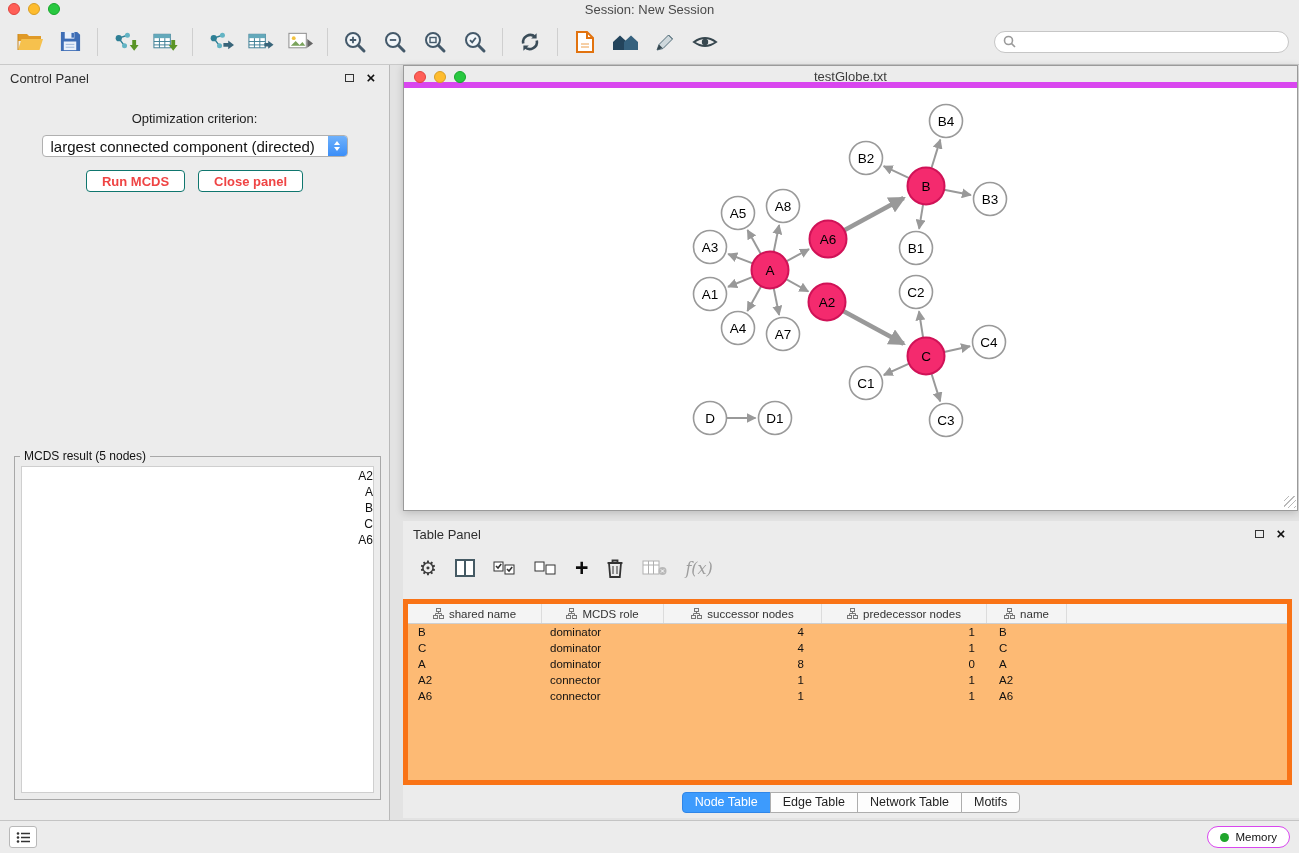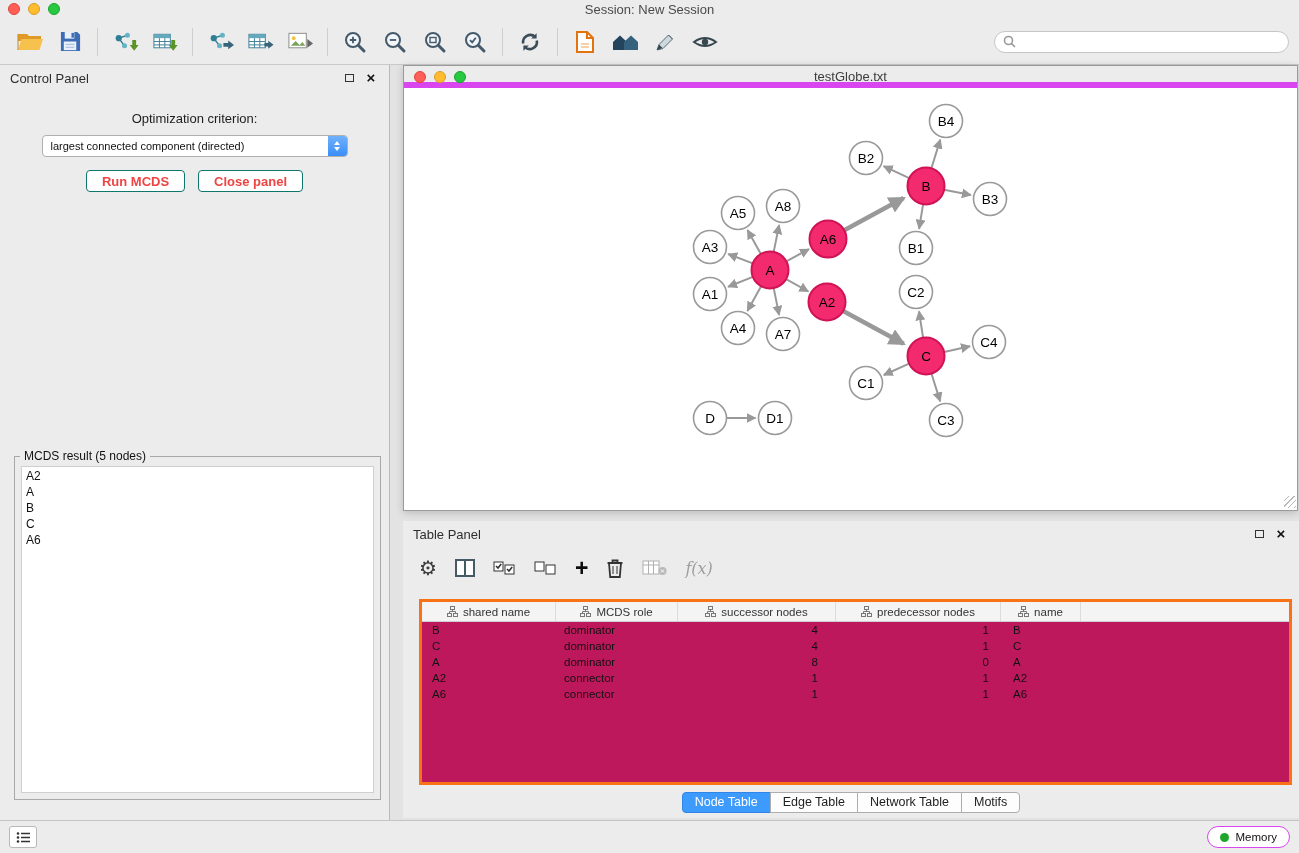--- a/index.html
+++ b/index.html
@@ -36,30 +36,30 @@
   .ph-close { font-weight:bold; font-size:15px; color:#111; line-height:14px; }
 
   .seg-row { display:flex; justify-content:center; margin-top:5px; }
   .seg-tab { height:21px; line-height:19px; padding:0 12px; font-size:12.5px; background:#fdfdfd; border:1px solid #adadad; margin-left:-1px; color:#222; cursor:default; }
   .seg-tab:first-child { border-radius:4px 0 0 4px; margin-left:0; }
   .seg-tab:last-child { border-radius:0 4px 4px 0; }
   .seg-tab.active { background:#3d9bfd; border-color:#2f86e8; color:#fff; }
 
   .opt-label { text-align:center; margin-top:20px; font-size:13px; color:#1d1d1d; }
   .dropdown { width:306px; height:22px; margin:9px auto 0; background:#fff; border:1px solid #b0b0b0; border-radius:4px; display:flex; align-items:center; overflow:hidden; }
-  .dropdown .dval { flex:1; font-size:11px; padding:0 8px; white-space:nowrap; overflow:hidden; text-overflow:ellipsis; color:#111; }
+  .dropdown .dval { flex:1; font-size:15px; padding:0 8px; white-space:nowrap; overflow:hidden; text-overflow:ellipsis; color:#111; }
   .dropdown .dbtn { width:19px; align-self:stretch; background:linear-gradient(#6fb1fb,#3b8ef8); display:flex; flex-direction:column; align-items:center; justify-content:center; }
   .chev { width:0; height:0; border-left:3.5px solid transparent; border-right:3.5px solid transparent; }
   .chev.up { border-bottom:4px solid #fff; margin-bottom:2px; }
   .chev.down { border-top:4px solid #fff; }
 
   .btn-row { display:flex; justify-content:center; gap:13px; margin-top:13px; }
   .mbtn { height:22px; padding:0 15px; background:#fff; border:1px solid #0f766e; border-radius:4px; font-size:13px; color:#ef4444; font-family:"Liberation Sans",sans-serif; cursor:default;font-weight:bold; }
 
-  .fieldset { position:absolute; left:14px; right:8px; top:391px; bottom:20px; border:1px solid #a8a8a8; }
+  .fieldset { position:absolute; left:14px; right:8px; top:391px; bottom:20px; border:1px solid #a8a8a8;text-align:right; }
   .fieldset .legend { position:absolute; top:-8px; left:5px; background:#ececec; padding:0 4px; font-size:12px; color:#111; }
   .mcds-list { position:absolute; left:6px; right:6px; top:9px; bottom:6px; background:#fff; border:1px solid #cfcfcf; overflow:auto; padding-top:1px; }
   .mcds-item { font-size:12px; line-height:16px; padding-left:4px; color:#111; }
 
   
   .rightcol { flex:1; position:relative; background:#e3e3e3; }
 
   
   .netwin { position:absolute; left:13px; top:0; right:1px; height:446px; background:#fff; border:1px solid #9a9a9a; box-shadow:0 2px 8px rgba(0,0,0,.18); }
   .netwin .wtitlebar { position:relative; height:22px; background:#ececec; border-bottom:6px solid #d946ef; }
@@ -70,21 +70,21 @@
   .grip { position:absolute; right:1px; bottom:1px; width:12px; height:12px; background:repeating-linear-gradient(135deg, transparent 0 3px, #b9b9b9 3px 4px); }
 
   
   .tpanel { position:absolute; left:13px; right:0; top:456px; bottom:2px; background:#ececec; }
   .tp-toolbar { height:42px; display:flex; align-items:center; padding-left:16px; gap:18px; }
   .tico { display:flex; align-items:center; justify-content:center; cursor:default; }
   .gear-glyph { font-size:20px; color:#3a3a3a; line-height:20px; }
   .plus-glyph { font-size:23px; font-weight:bold; color:#0c0c0c; line-height:20px; }
   .fx-glyph { font-family:"DejaVu Serif", serif; font-style:italic; font-size:16px; color:#9e9e9e; }
 
-  .datatable { position:absolute; left:0; right:7px; top:78px; bottom:33px; background:#be185d; border:3px solid #f97316; overflow:hidden;margin-left:16px; }
+  .datatable { position:absolute; left:0; right:7px; top:78px; bottom:33px; background:#fdba74; border:5px solid #f97316; overflow:hidden; }
   .thead { display:grid; grid-template-columns:134px 122px 158px 165px 80px 1fr; height:20px; background:#f4f4f4; border-bottom:1px solid #cfcfcf; }
   .th { display:flex; align-items:center; justify-content:center; gap:5px; font-size:11.5px; color:#333; border-right:1px solid #dcdcdc; overflow:hidden; }
   .th.c5 { border-right:none; }
   .tr { display:grid; grid-template-columns:134px 122px 158px 165px 80px 1fr; height:16px; }
   .td { font-size:11.5px; color:#111; display:flex; align-items:center; overflow:hidden; }
   .td.c0 { padding-left:10px; }
   .td.c1 { padding-left:8px; }
   .td.c2 { justify-content:flex-end; padding-right:18px; }
   .td.c3 { justify-content:flex-end; padding-right:12px; }
   .td.c4 { padding-left:12px; }

